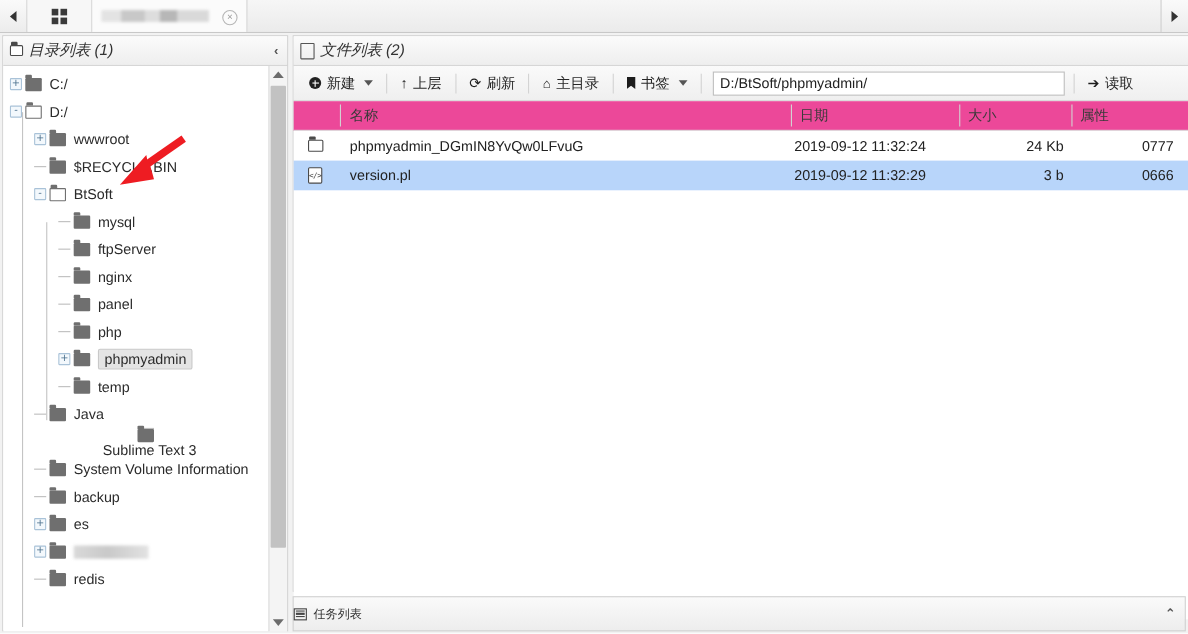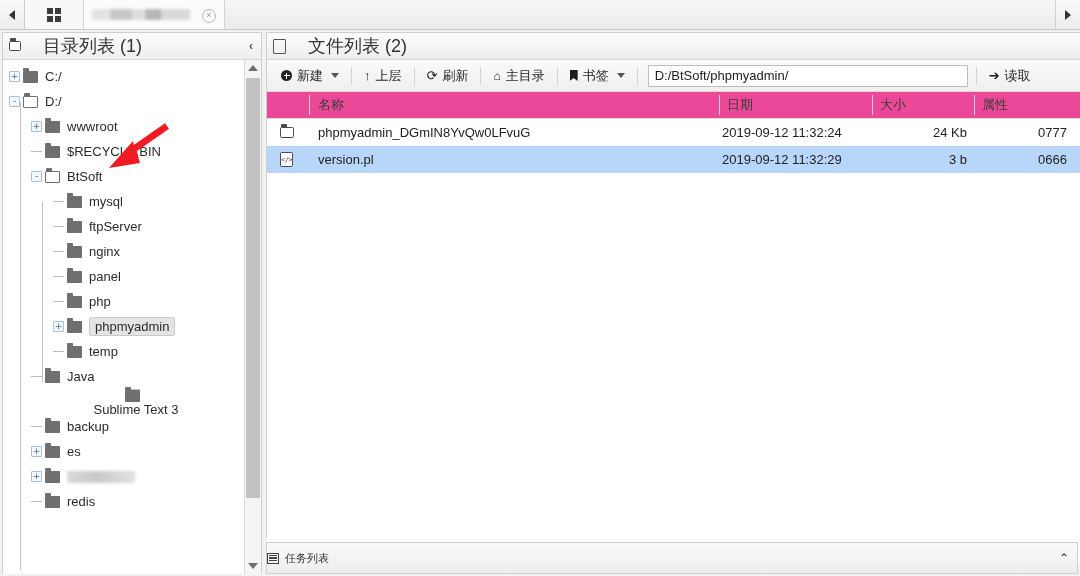--- a/index.html
+++ b/index.html
@@ -84,22 +84,22 @@
     border:1px solid #cfcfcf;
     box-sizing:border-box;
   }
   .panel-head {
     height:27px; background: linear-gradient(#fbfbfb,#eeeeee);
     border-bottom:1px solid #d6d6d6;
     display:flex; align-items:center; box-sizing:border-box;
     position:relative;
   }
   .panel-head-title {
-    font-size:18px; color:#333; margin-left:6px;
-    display:flex; align-items:center; gap:22px;
+    font-size:14px; color:#333; margin-left:6px;
+    display:flex; align-items:center; gap:5px;font-style:italic;
   }
   .chev {
     position:absolute; right:8px; top:0; bottom:0;
     display:flex; align-items:center; color:#555;
     font-size:12px; cursor:pointer; font-weight:bold;
   }
 
   
   .tree-wrap { position:relative; height:514px; overflow:hidden; background:#fff; }
   .tree { position:absolute; left:0; top:0; right:20px; padding-top:4px; }
@@ -332,20 +332,25 @@
           </div>
           <div class="node" style="padding-left: 28px;">
             <span class="tline"></span>
             <span class="folder solid"></span>
             <span class="nlabel">Java</span>
           </div>
           <div class="node" style="padding-left: 28px; flex-direction: column;">
             <span class="tline"></span>
             <span class="folder solid"></span>
             <span class="nlabel">Sublime Text 3</span>
+          </div>
+          <div class="node" style="padding-left: 28px;">
+            <span class="tline"></span>
+            <span class="folder solid"></span>
+            <span class="nlabel">System Volume Information</span>
           </div>
           <div class="node" style="padding-left: 28px;">
             <span class="tline"></span>
             <span class="folder solid"></span>
             <span class="nlabel">backup</span>
           </div>
           <div class="node" style="padding-left: 28px;">
             <span class="toggle">+</span>
             <span class="folder solid"></span>
             <span class="nlabel">es</span>

